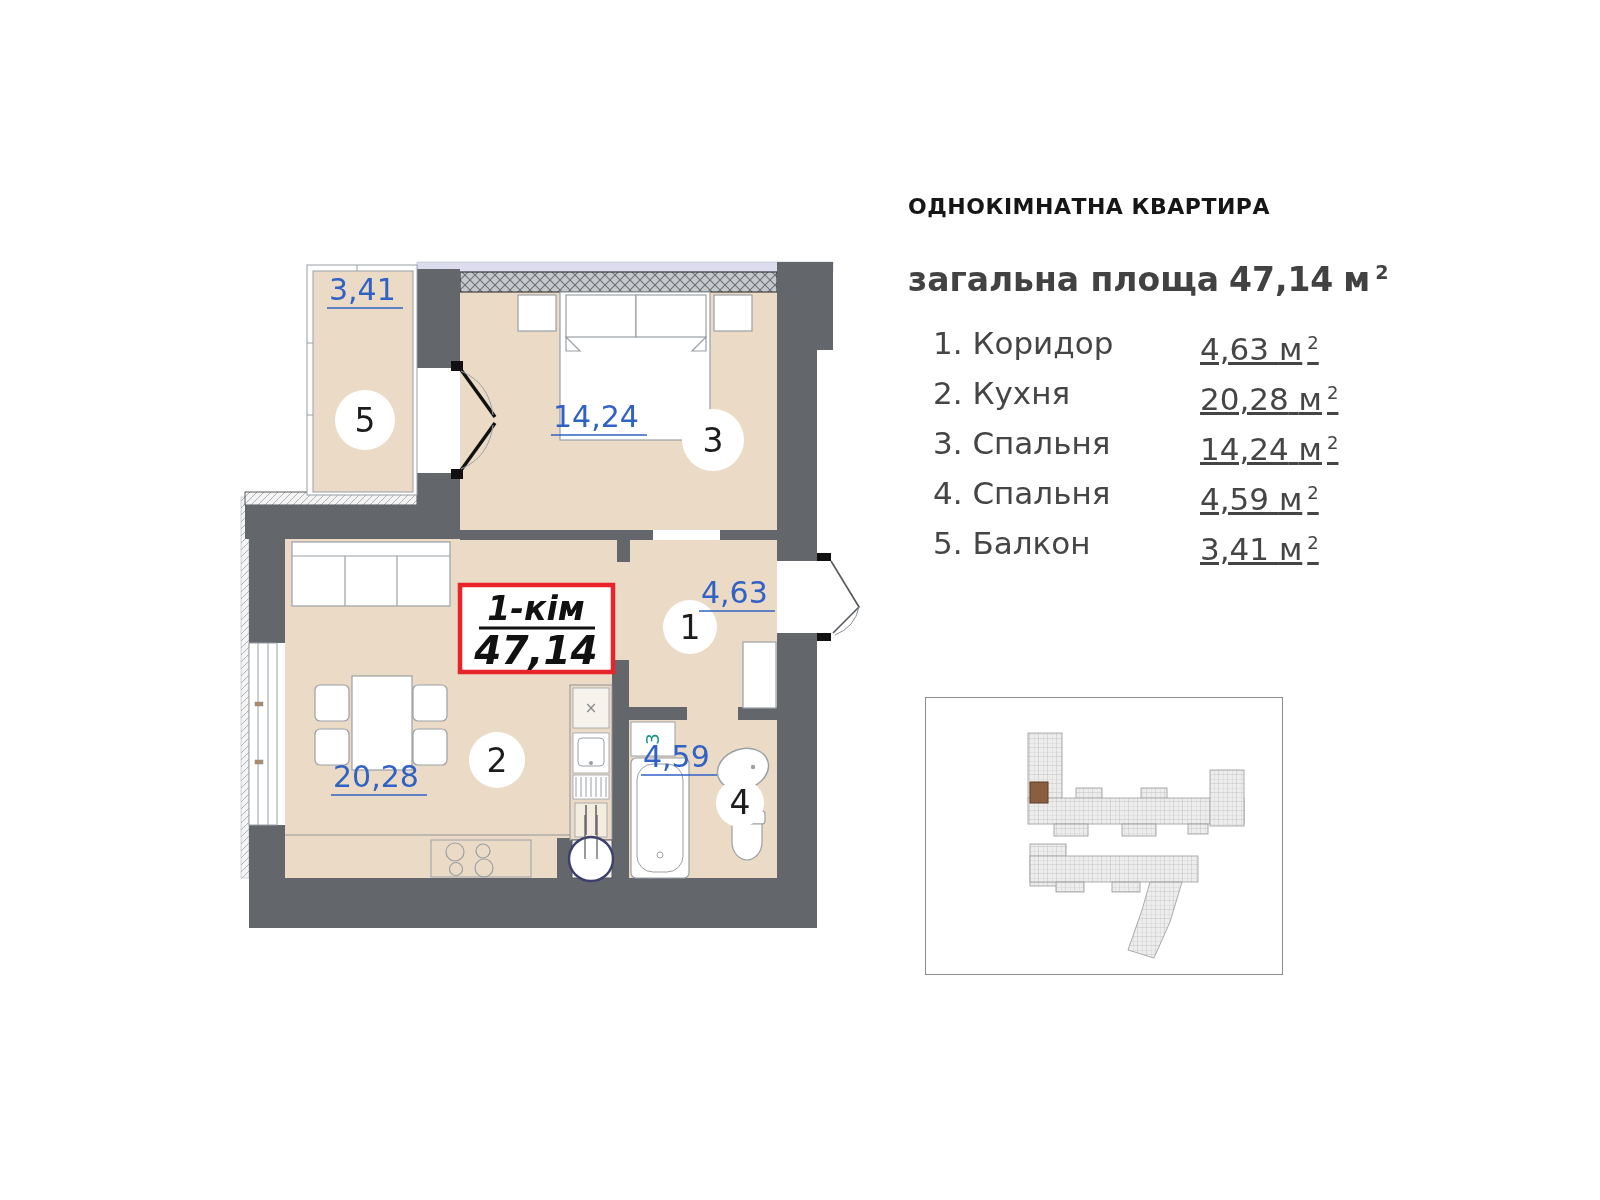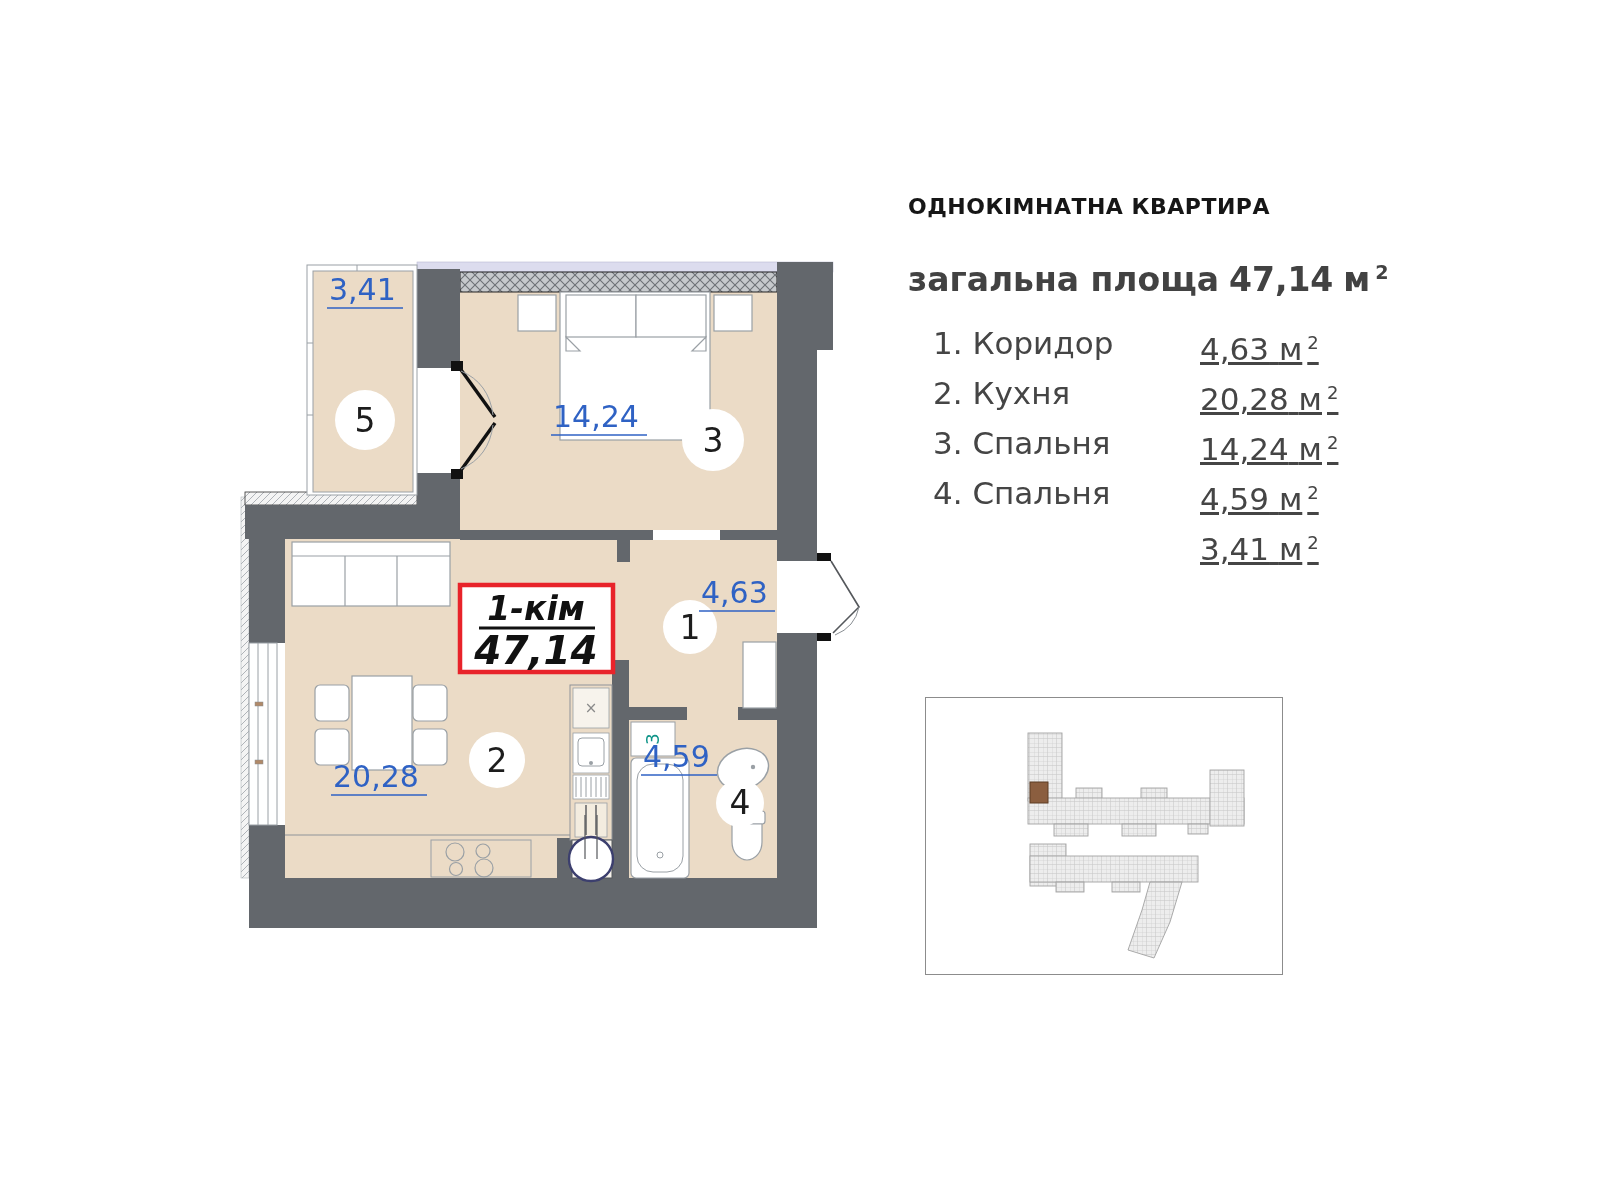--- a/index.html
+++ b/index.html
@@ -59,20 +59,21 @@
   </div>
   <div class="legend-row">
     <span class="rname"><span>3.</span> <span>Спальня</span></span>
     <span class="rval"><span>14,24</span> <span>м</span><sup class="sq">2</sup></span>
   </div>
   <div class="legend-row">
     <span class="rname"><span>4.</span> <span>Спальня</span></span>
     <span class="rval"><span>4,59</span> <span>м</span><sup class="sq">2</sup></span>
   </div>
   <div class="legend-row">
+    <span class="rname"><span>5.</span> <span>Балкон</span></span>
     <span class="rval"><span>3,41</span> <span>м</span><sup class="sq">2</sup></span>
   </div>
 </div>
 
 <svg class="abs plan" viewBox="0 0 640 680">
   <defs>
     <pattern id="ph" width="10" height="10" patternUnits="userSpaceOnUse">
       <rect width="10" height="10" fill="#c6c9cc"></rect>
       <path d="M0,10 L10,0 M0,0 L10,10" stroke="#6d7176" stroke-width="1.1"></path>
     </pattern>

